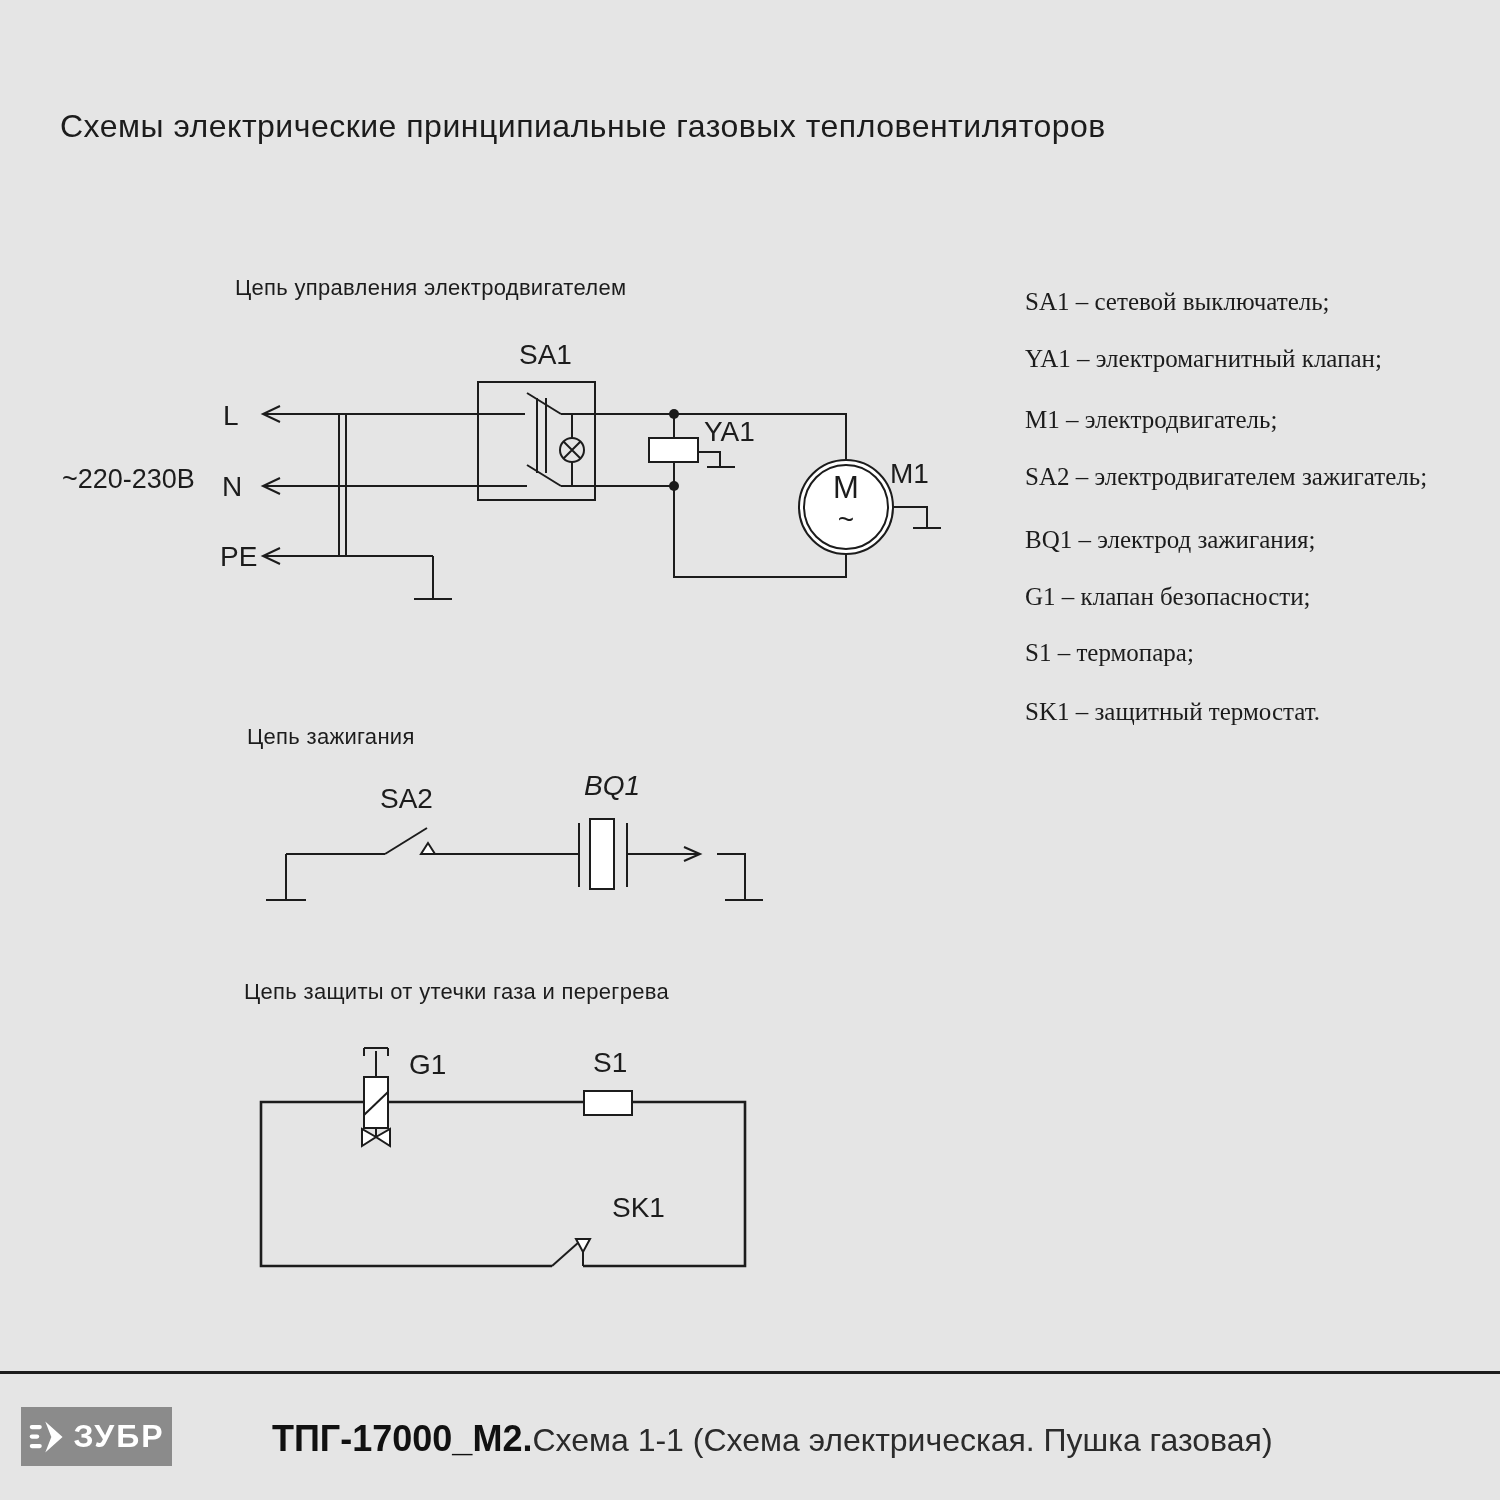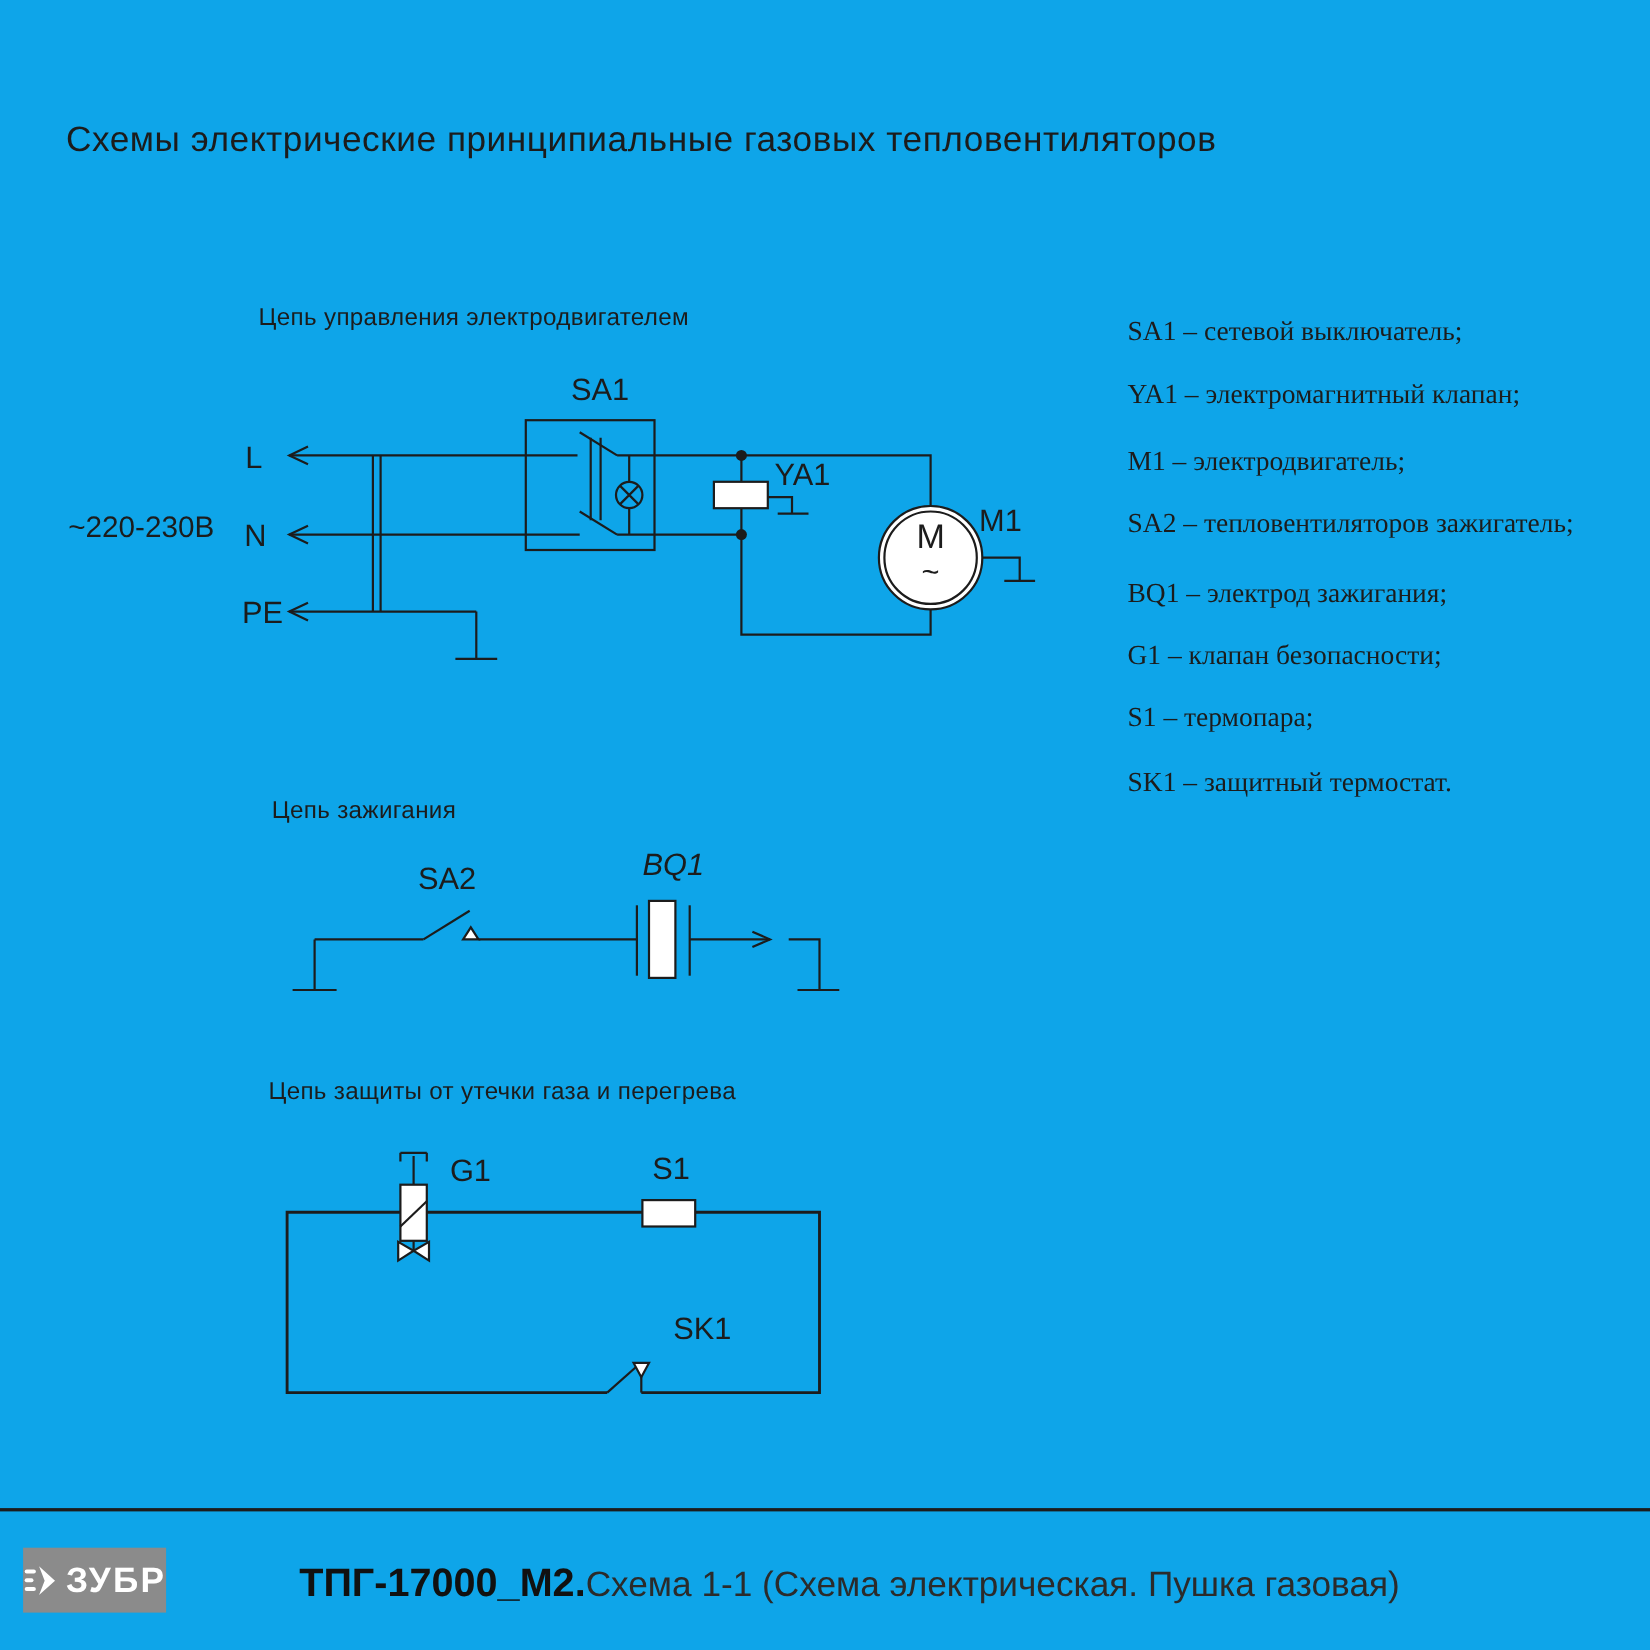--- a/index.html
+++ b/index.html
@@ -1,36 +1,36 @@
 <!DOCTYPE html>
 <html><head>
 <meta charset="utf-8">
 <style>
   html,body{margin:0;padding:0;background:#fff;}
   .page{
     position:relative;
     width:1500px;height:1500px;
-    background:#0ea5e9;
+    background:#e5e5e5;
     font-family:"Liberation Sans", sans-serif;
     color:#1c1c1c;
     overflow:hidden;
   }
   .abs{position:absolute;white-space:nowrap;line-height:1.15;}
   .main-title{left:60px;top:108px;font-size:32px;letter-spacing:.5px;}
   .circ-title{font-size:22px;letter-spacing:.3px;}
   .comp-label{font-size:28px;}
   .line-label{font-size:28px;}
   .volt-label{left:62px;top:464px;font-size:27px;}
   .legend-row{left:1025px;font-size:25px;font-family:Liberation Serif, serif;}
   svg.canvas{position:absolute;left:0;top:0;}
   .motor-letter{font-size:31px;transform:translateX(-50%);}
   .motor-wave{font-size:28px;transform:translateX(-50%);}
   .footer-rule{left:0;top:1371px;width:1500px;height:3px;background:#1c1c1c;}
   .logo{
-    left:21px;top:1407px;width:130px;height:59px;
+    left:21px;top:1407px;width:151px;height:59px;
     background:#8b8b8b;display:flex;align-items:center;justify-content:center;gap:7px;
   }
   .logo-text{color:#ffffff;font-weight:bold;font-size:32px;letter-spacing:2px;}
   .footer-text{left:272px;top:1418px;display:flex;align-items:baseline;}
   .footer-model{font-weight:bold;font-size:36px;color:#111;}
   .footer-caption{font-size:32px;color:#2b2b2b;font-weight:normal;}
 </style>
 </head>
 <body>
 
@@ -127,21 +127,21 @@
   <div class="abs comp-label" style="left:584px;top:770px;font-style:italic;">BQ1</div>
 
   <div class="abs circ-title" style="left:244px;top:979px;">Цепь защиты от утечки газа и перегрева</div>
   <div class="abs comp-label" style="left:409px;top:1049px;">G1</div>
   <div class="abs comp-label" style="left:593px;top:1047px;">S1</div>
   <div class="abs comp-label" style="left:567px;top:1192px;margin-left:45px;">SK1</div>
 
   <div class="abs legend-row" style="top:288px;">SA1 – сетевой выключатель;</div>
   <div class="abs legend-row" style="top:345px;">YA1 – электромагнитный клапан;</div>
   <div class="abs legend-row" style="top:406px;">M1 – электродвигатель;</div>
-  <div class="abs legend-row" style="top:463px;">SA2 – тепловентиляторов зажигатель;</div>
+  <div class="abs legend-row" style="top:463px;">SA2 – электродвигателем зажигатель;</div>
   <div class="abs legend-row" style="top:526px;">BQ1 – электрод зажигания;</div>
   <div class="abs legend-row" style="top:583px;">G1 – клапан безопасности;</div>
   <div class="abs legend-row" style="top:639px;">S1 – термопара;</div>
   <div class="abs legend-row" style="top:698px;">SK1 – защитный термостат.</div>
 
   <div class="abs footer-rule"></div>
   <div class="abs logo">
     <svg width="38" height="36" viewBox="0 0 44 40">
       <g fill="#ffffff">
         <rect x="2" y="6" width="14" height="5" rx="2.5"></rect>

